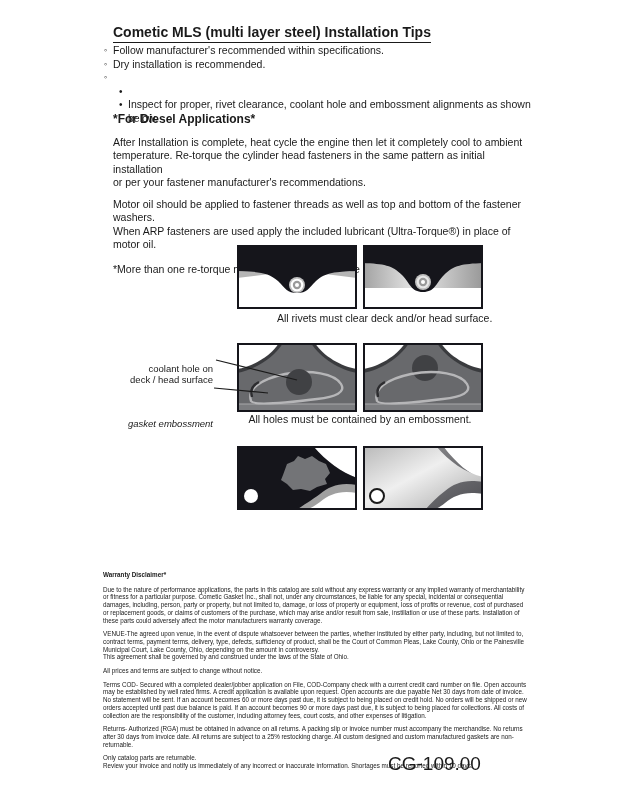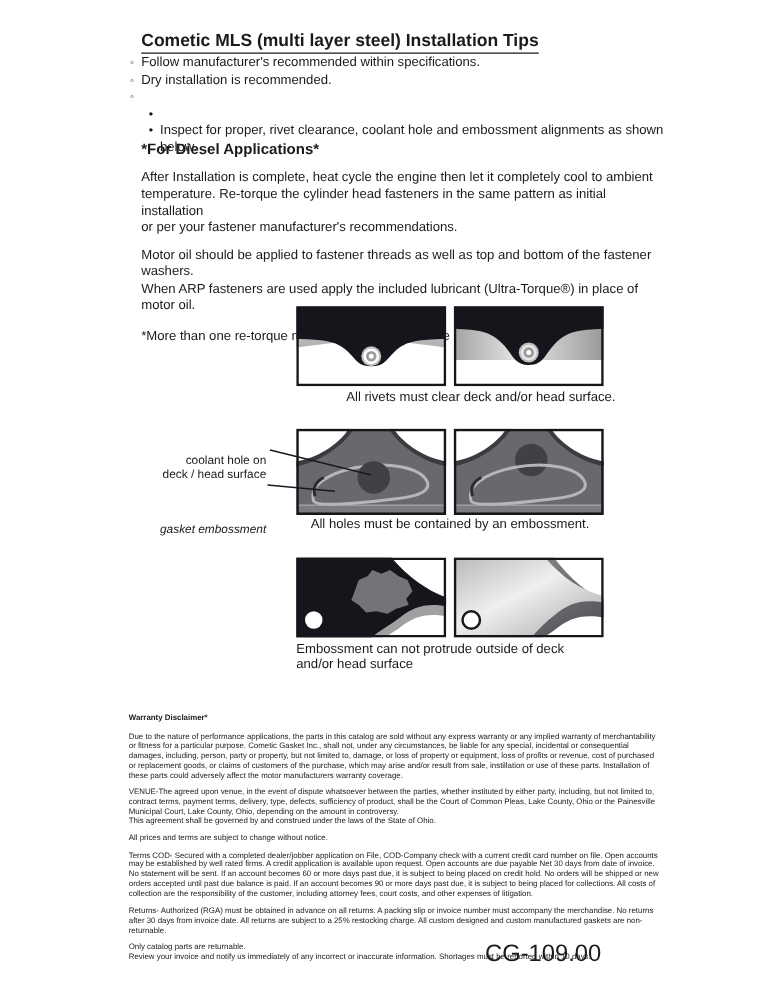--- a/index.html
+++ b/index.html
@@ -196,22 +196,20 @@
             <stop offset="1" stop-color="#a5a5a5"></stop>
         </linearGradient>
       </defs>
       <rect width="120" height="64" fill="#ffffff"></rect>
       <path d="M0,0 L80,0 C94,18 106,28 120,33 L120,48 C102,45 92,49 82,57 C76,62 72,63 70,64 L0,64 Z" fill="url(#g3d)"></path>
       <path d="M0,0 L73,0 C87,16 101,26 120,31 L120,36 C102,33 92,37 82,45 C74,51 68,57 62,64 L0,64 Z" fill="url(#g3l)"></path>
       <circle cx="14" cy="50" r="7" fill="#ffffff" stroke="#1a1a1a" stroke-width="2"></circle>
       <rect x="1" y="1" width="118" height="62" fill="none" stroke="#15151b" stroke-width="2"></rect>
     </svg>
 
-    <div class="abs dg-caption cap3">Embossment can not protrude outside of deck
-and/or head surface</div>
   </div>
 
   <div class="abs warranty">
     <p class="w-head">Warranty Disclaimer*</p>
     <p>Due to the nature of performance applications, the parts in this catalog are sold without any express warranty or any implied warranty of merchantability or fitness for a particular purpose.  Cometic Gasket Inc., shall not, under any circumstances, be liable for any special, incidental or consequential damages, including, person, party or property, but not limited to, damage, or loss of property or equipment, loss of profits or revenue, cost of purchased or replacement goods, or claims of customers of the purchase, which may arise and/or result from sale, instillation or use of these parts.  Installation of these parts could adversely affect the motor manufacturers warranty coverage.</p>
     <p>VENUE-The agreed upon venue, in the event of dispute whatsoever between the parties, whether instituted by either party, including, but not limited to, contract terms, payment terms, delivery, type, defects, sufficiency of product, shall be the Court of Common Pleas, Lake County, Ohio or the Painesville Municipal Court, Lake County, Ohio, depending on the amount in controversy.
 This agreement shall be governed by and construed under the laws of the State of Ohio.</p>
     <p>All prices and terms are subject to change without notice.</p>
     <p>Terms COD- Secured with a completed dealer/jobber application on File, COD-Company check with a current credit card number on file.  Open accounts may be established by well rated firms.  A credit application is available upon request.  Open accounts are due payable Net 30 days from date of invoice.  No statement will be sent.  If an account becomes 60 or more days past due, it is subject to being placed on credit hold.  No orders will be shipped or new orders accepted until past due balance is paid.  If an account becomes 90 or more days past due, it is subject to being placed for collections.  All costs of collection are the responsibility of the customer, including attorney fees, court costs, and other expenses of litigation.</p>
     <p>Returns- Authorized (RGA) must be obtained in advance on all returns.  A packing slip or invoice number must accompany the merchandise.  No returns after 30 days from invoice date.  All returns are subject to a 25% restocking charge.  All custom designed and custom manufactured gaskets are non-returnable.</p>

